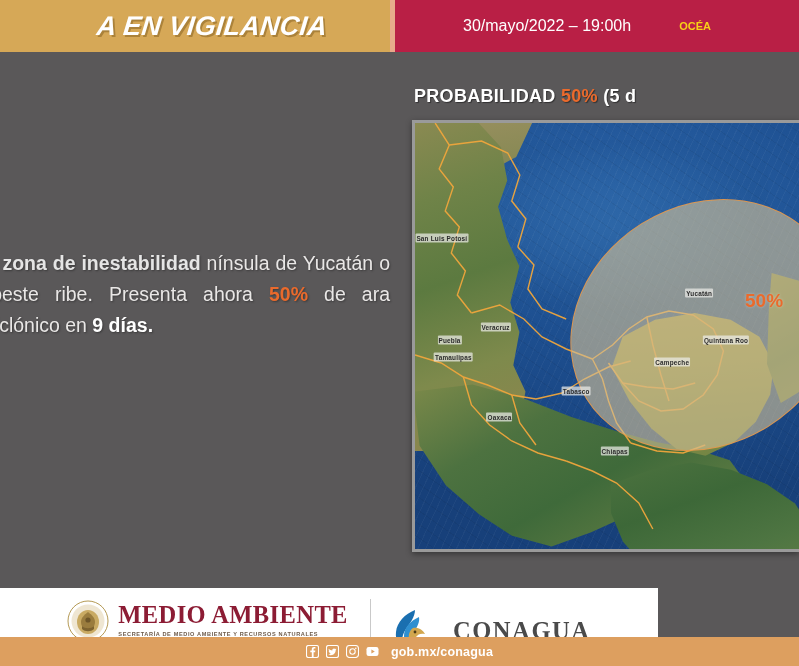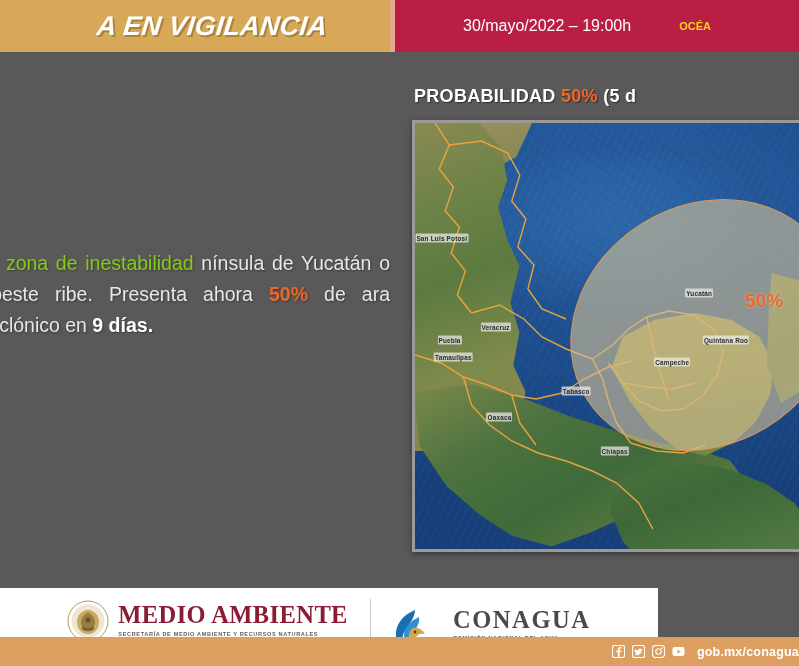--- a/index.html
+++ b/index.html
@@ -101,21 +101,21 @@
     position: absolute;
     left: -106px;
     top: 196px;
     width: 496px;
     color: #e9e7e6;
     font-size: 19.5px;
     line-height: 31px;
     text-align: justify;
     text-shadow: 1px 1px 2px rgba(0,0,0,0.35);
   }
-  .hl-yellow { color: #84cc16; font-weight: 400; }
+  .hl-yellow { color: #e5e5e5; font-weight: 700; }
   .hl-orange { color: #ea6a2c; font-weight: 700; }
   .hl-white  { color: #ffffff; font-weight: 700; }
   .lastline { text-align: left; }
 
   
   .map-wrap {
     position: absolute;
     left: 412px;
     top: 68px;
     width: 387px;
@@ -282,21 +282,21 @@
     margin-top: 4px;
   }
   .footer-divider {
     width: 1px;
     height: 44px;
     background: #c9c9c9;
     margin: 0 22px;
   }
   .logo-conagua {
     display: flex;
-    align-items: flex-start;
+    align-items: flex-end;
     gap: 24px;
     margin-top: 20px;
   }
   .conagua-mark { width: 36px; height: 46px; flex: none; }
   .conagua-text { display: flex; flex-direction: column; line-height: 1; }
   .conagua-main {
     font-family: "Liberation Serif", serif;
     font-size: 24.5px;
     font-weight: 700;
     color: #4a4a4a;
@@ -311,21 +311,21 @@
   }
 
   .footer-tan {
     position: absolute;
     left: 0; top: 637px;
     width: 799px;
     height: 29px;
     background: #dd9f5f;
     display: flex;
     align-items: center;
-    justify-content: flex-end;
+    justify-content: center;
     gap: 7px;
   }
   .social-icon {
     width: 13px; height: 13px;
     display: flex; align-items: center; justify-content: center;
   }
   .social-icon svg { width: 13px; height: 13px; display: block; }
   .footer-url {
     color: #ffffff;
     font-size: 12.5px;

